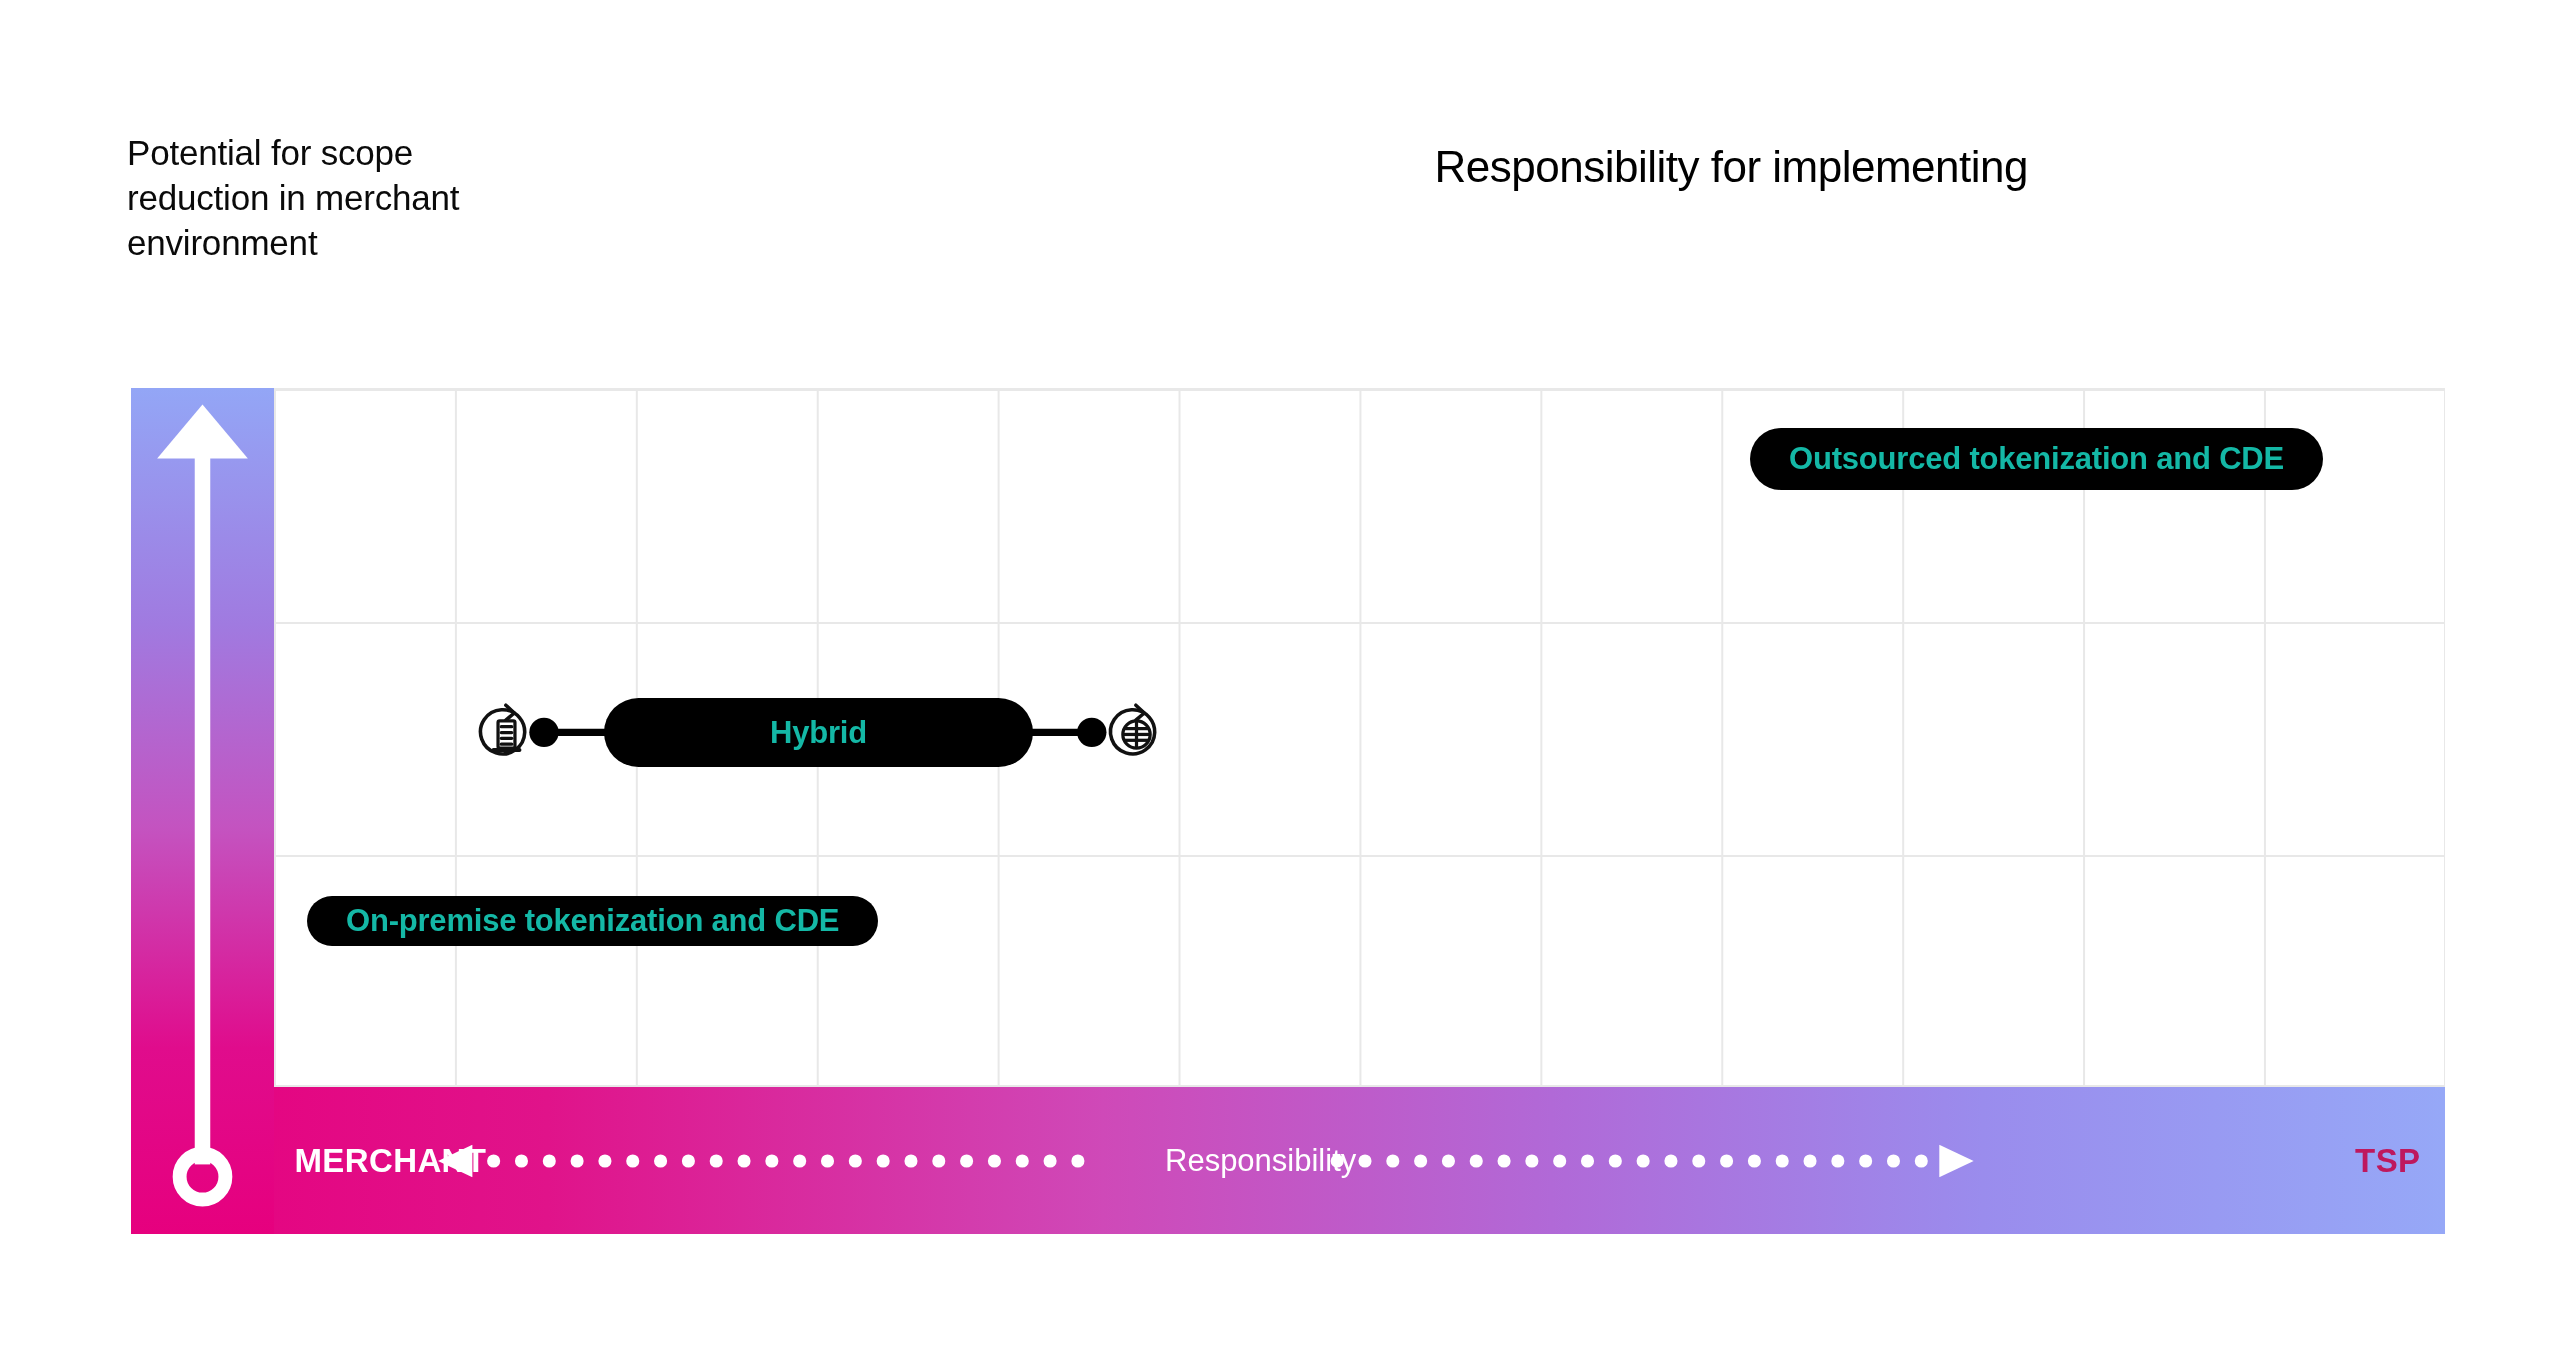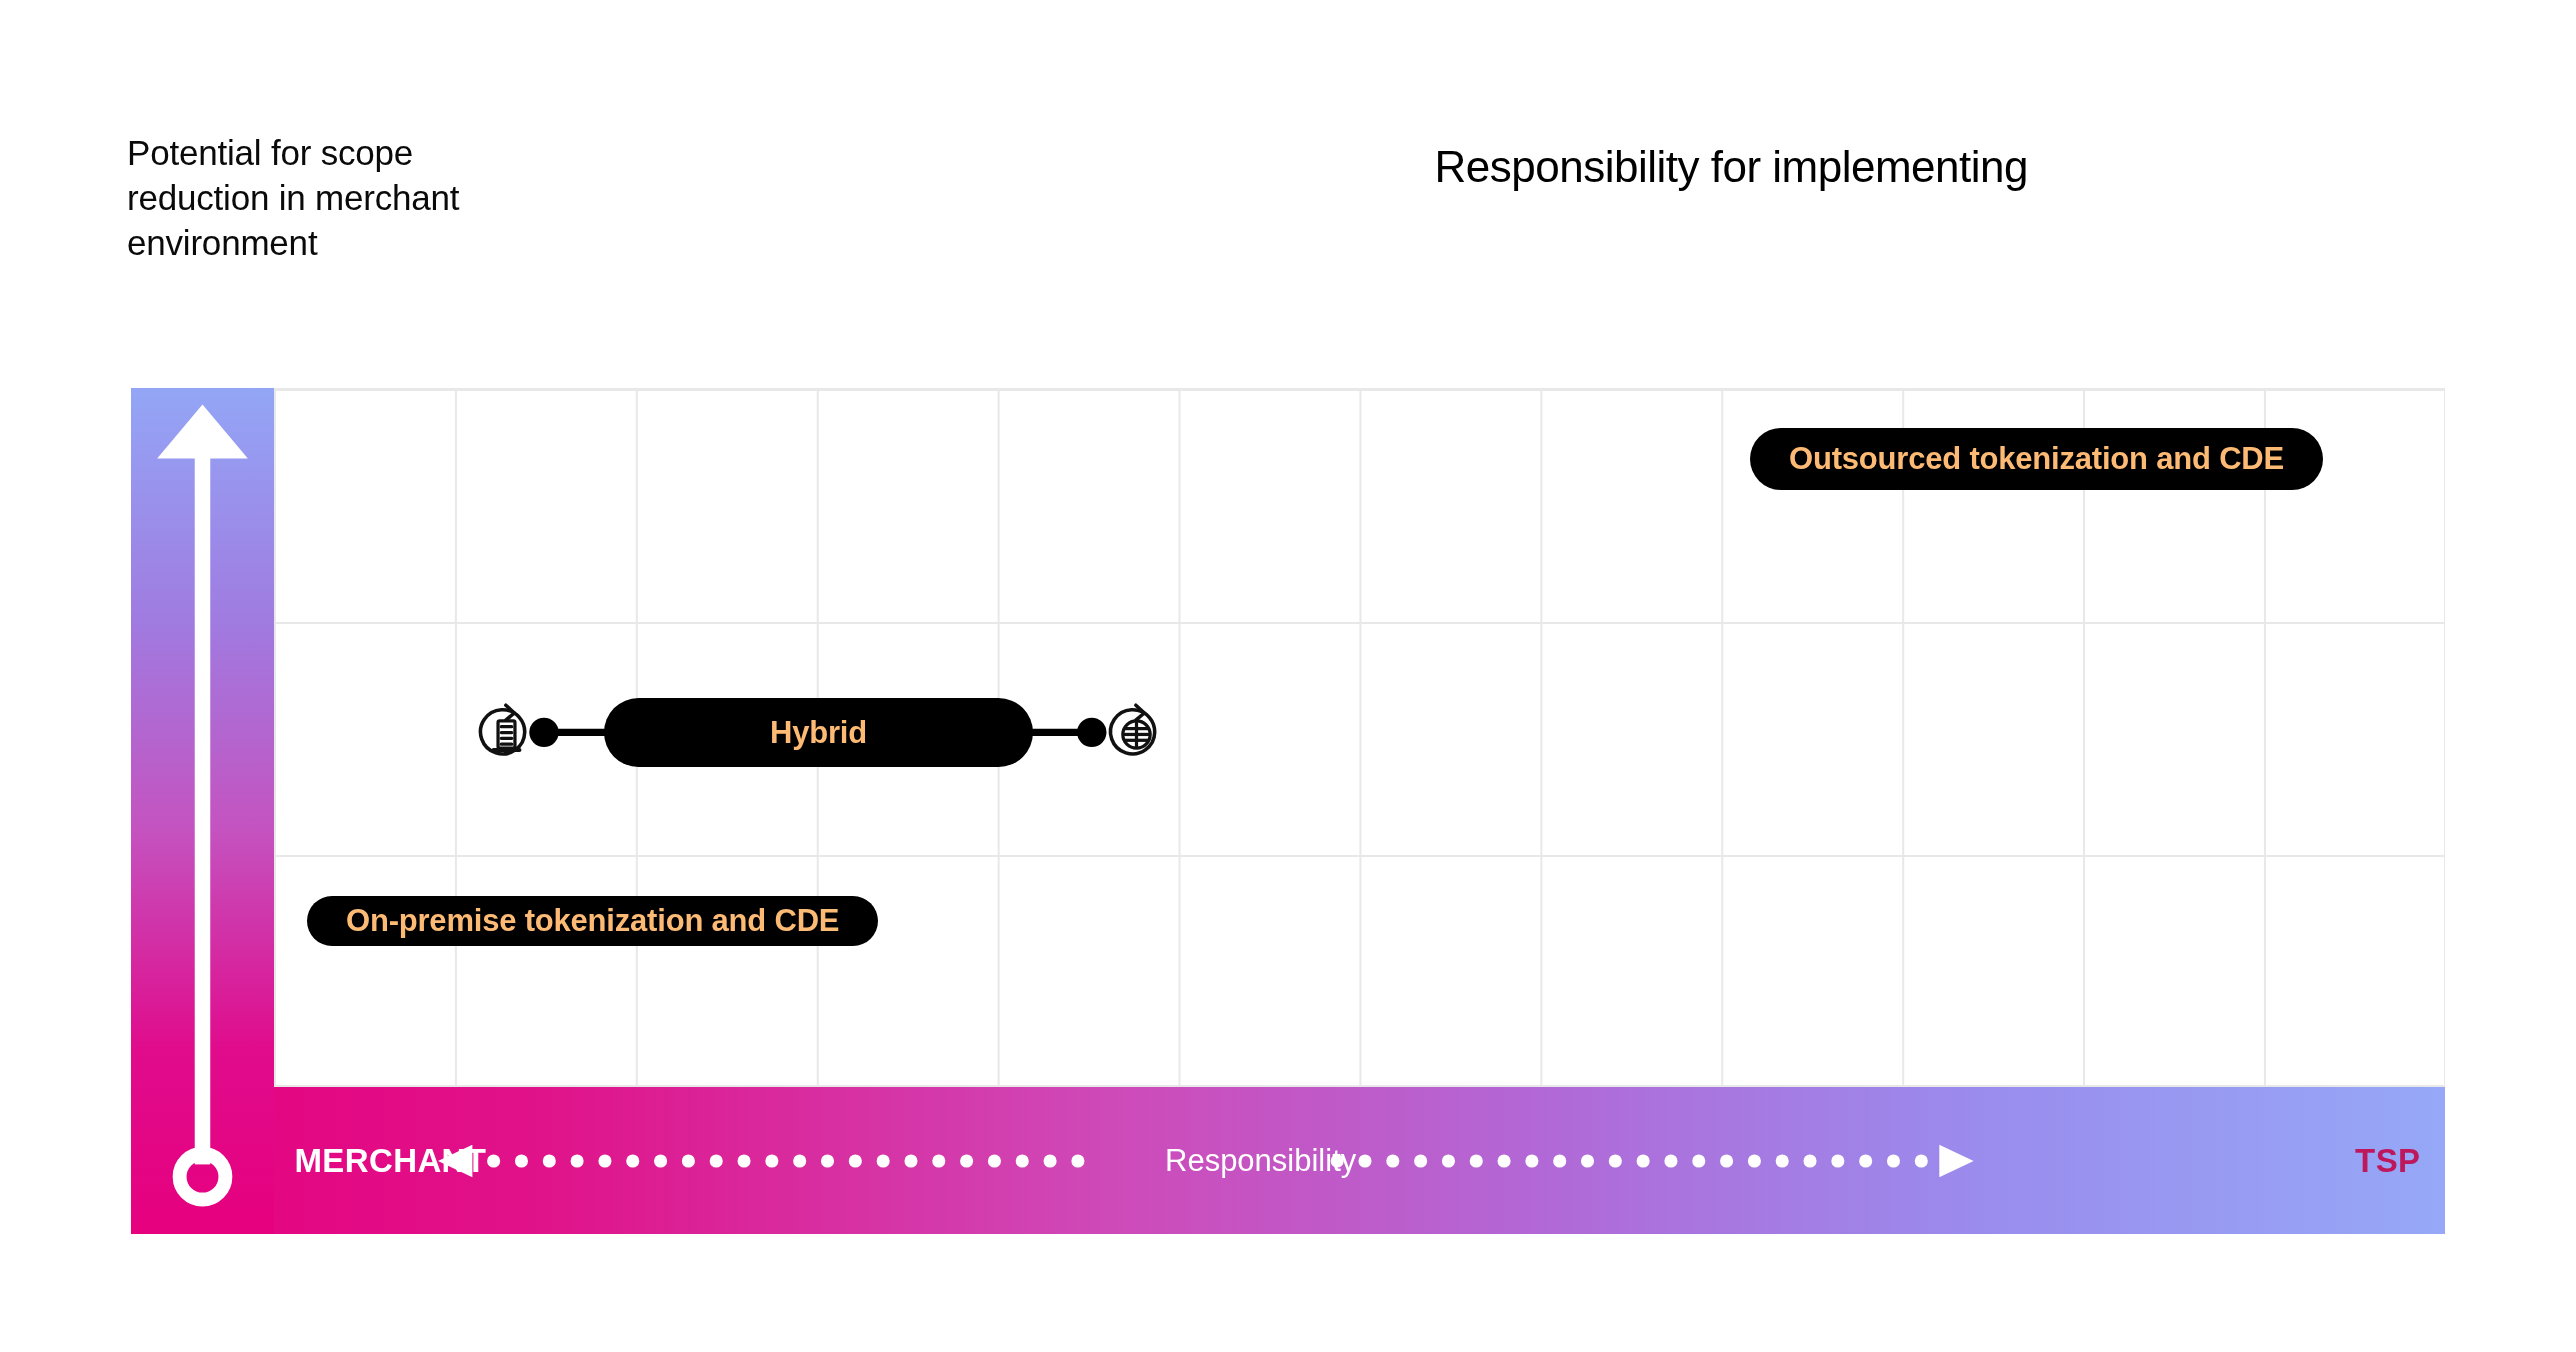--- a/index.html
+++ b/index.html
@@ -76,21 +76,21 @@
   .axis-lbl-tsp{
     position:absolute; right:24.5px; top:50%; transform:translateY(-50%);
     color:#be185d; font-size:33px; font-weight:700; letter-spacing:0.4px;
   }
   .axis-dots-left{ position:absolute; left:164px; top:50%; transform:translateY(-50%); }
   .axis-dots-right{ position:absolute; left:1055px; top:50%; transform:translateY(-50%); }
 
   
   .pill{
     position:absolute; display:flex; align-items:center; justify-content:center;
-    background:#000; color:#fdba74; border-radius:49px;
+    background:#000; color:#14b8a6; border-radius:49px;
     font-size:31px; font-weight:700; letter-spacing:-0.2px;
     white-space:nowrap;
   }
   .pill-outsourced{ left:1476px; top:39px; height:62px; padding:0 39px; }
   .pill-onprem{    left:33px;  top:507px; height:50px; padding:16px 39px; }
   .pill-hybrid{    left:330px; top:309px; width:429px; height:69px; }
 
   
   .connector{ position:absolute; left:0; top:0; width:2171px; height:699px; pointer-events:none; }
 

